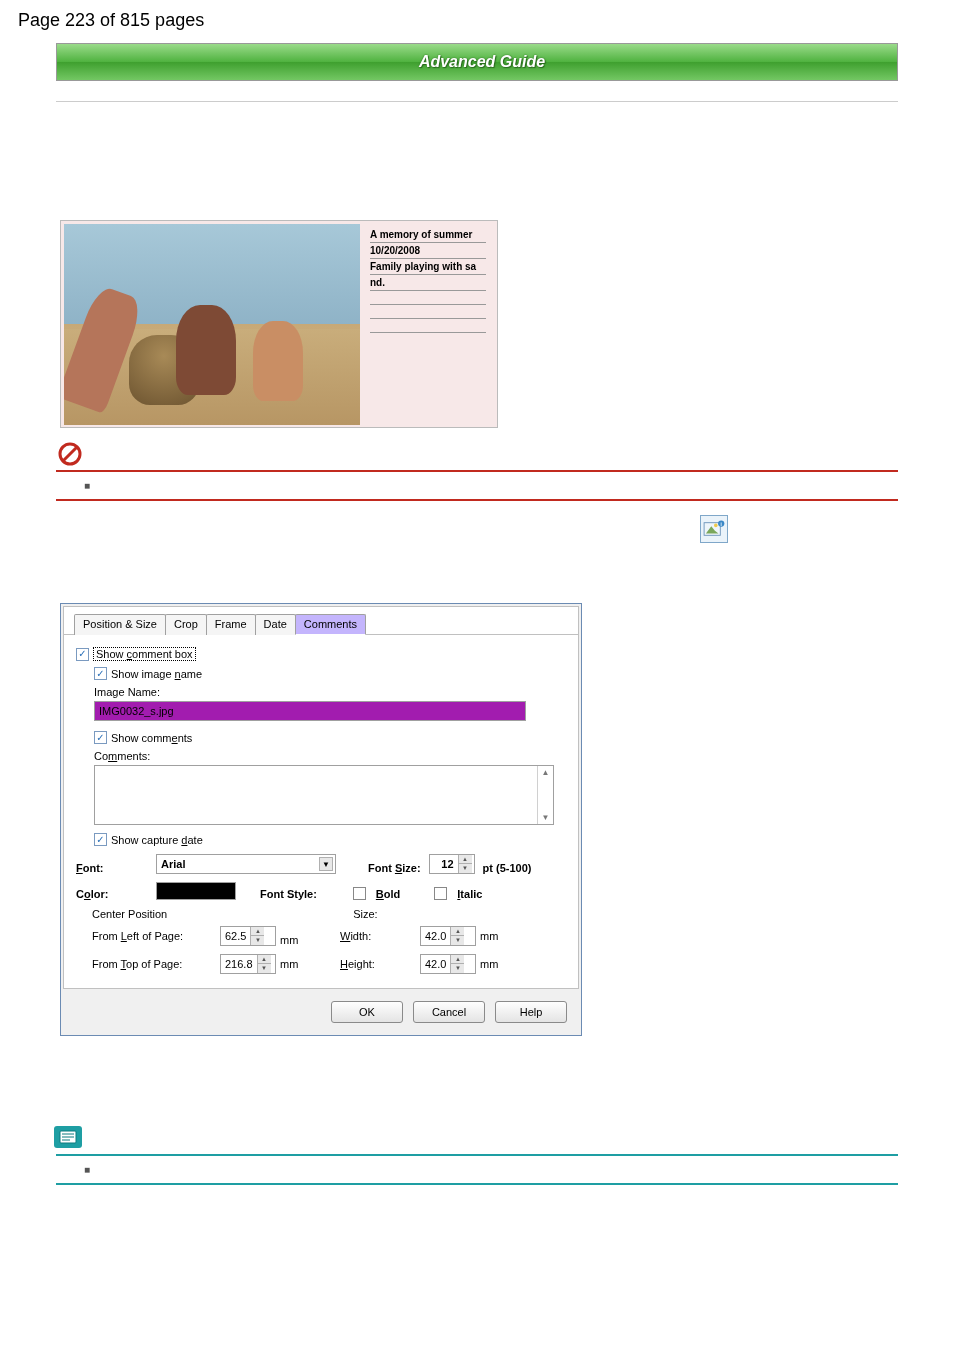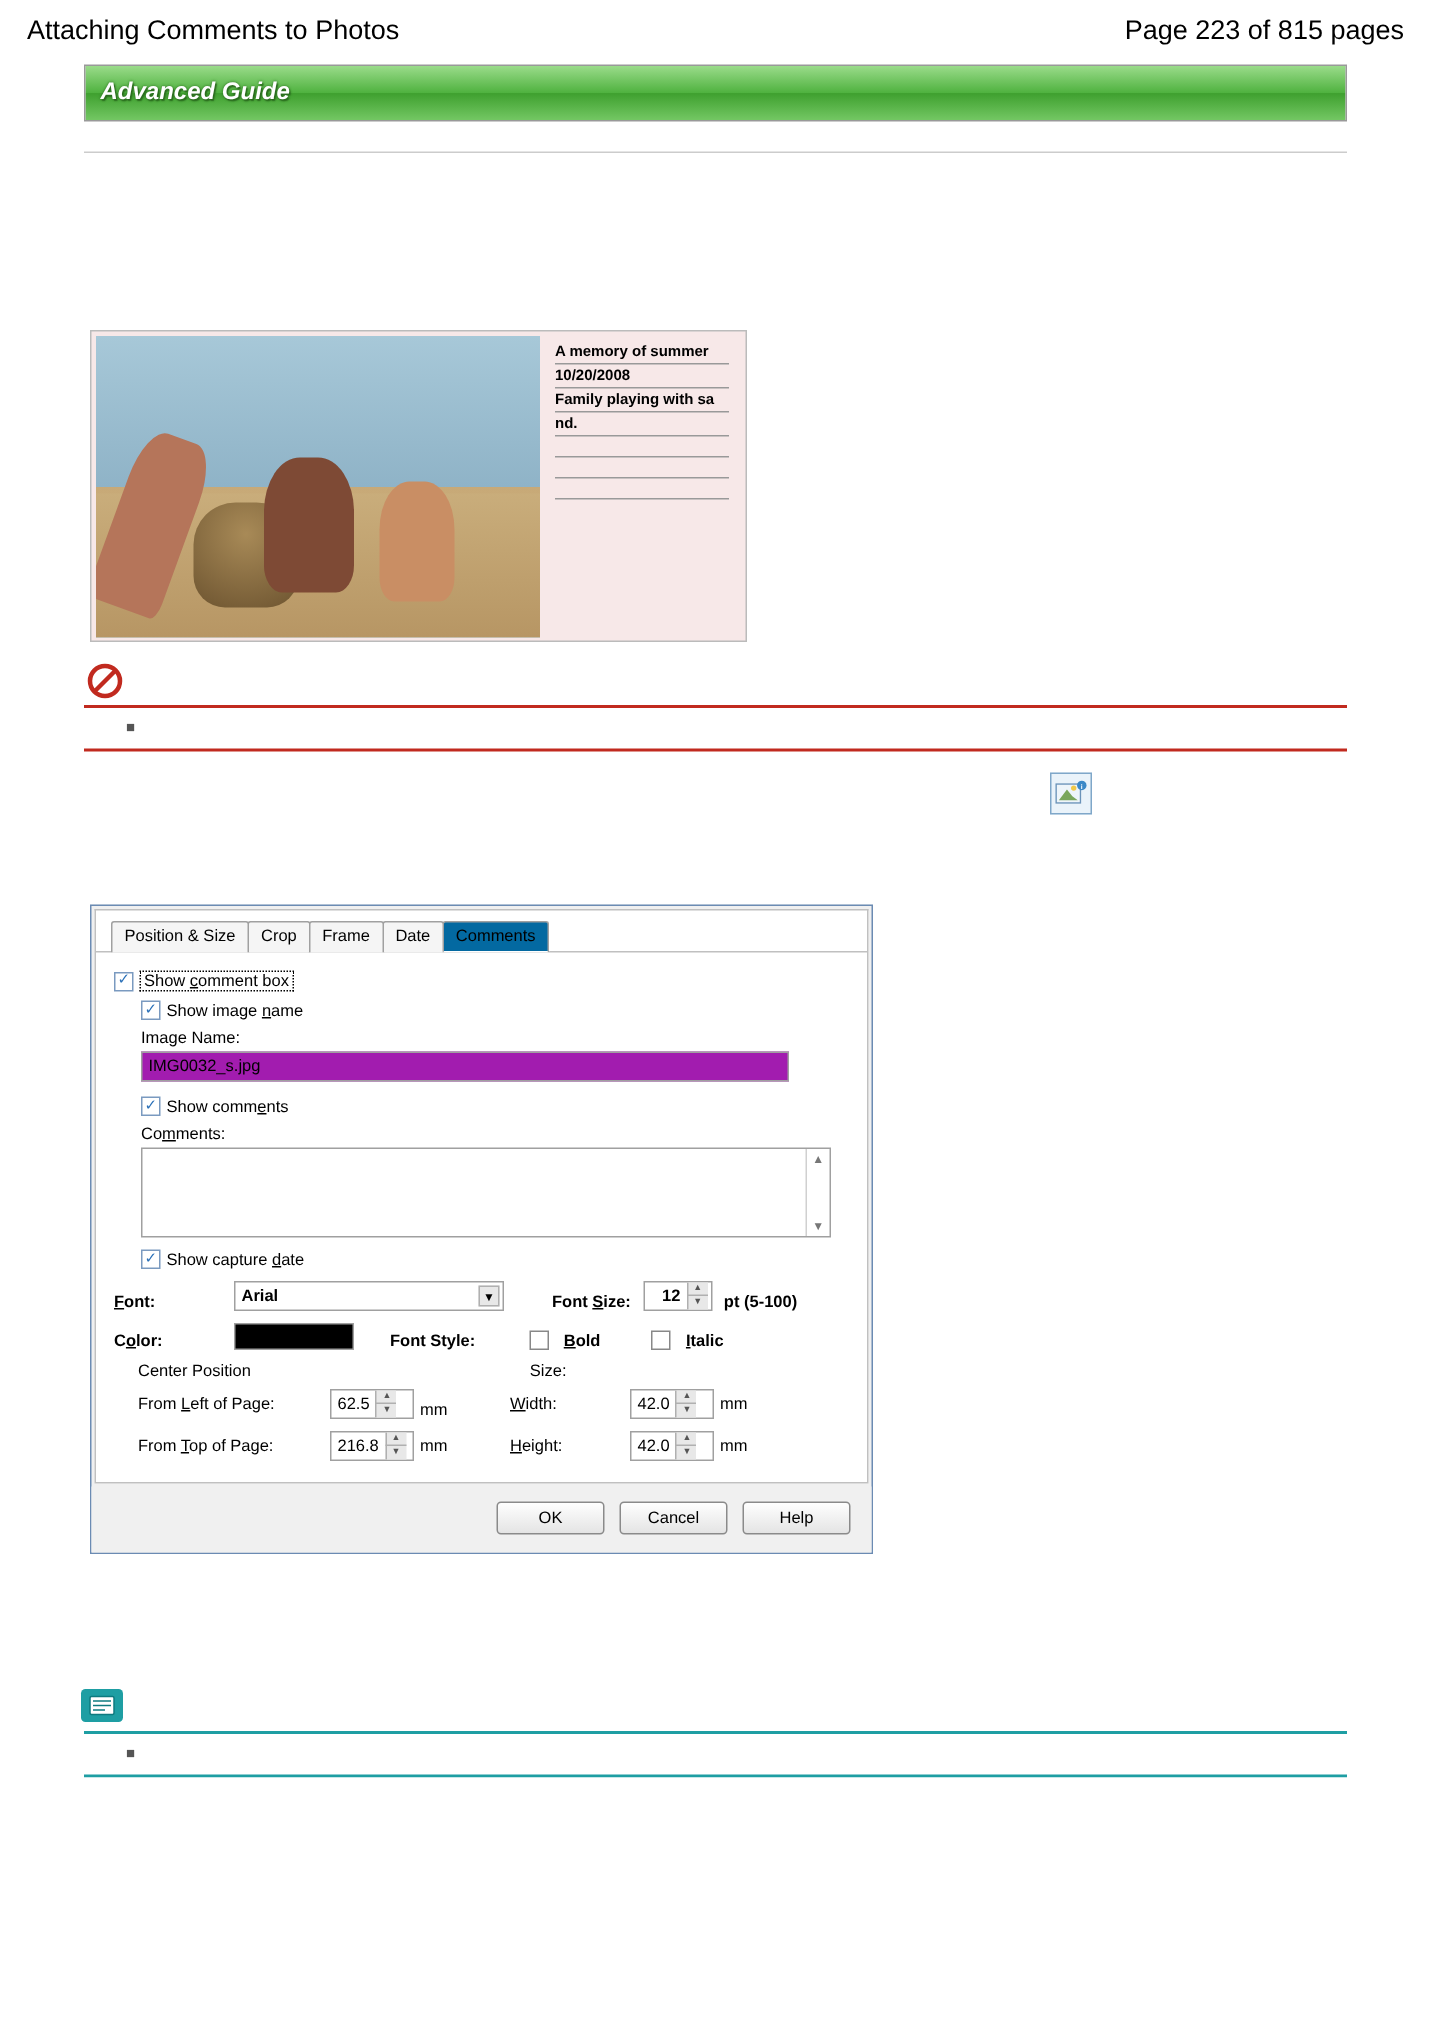--- a/index.html
+++ b/index.html
@@ -22,20 +22,21 @@
     background: linear-gradient(to bottom, #9adb8a 0%, #4fb23f 50%, #3fa02f 51%, #73c763 100%);
     border: 1px solid #999;
     display: flex;
     align-items: center;
     padding-left: 10px;
     color: #fff;
     font-size: 16px;
     font-style: italic;
     font-weight: bold;
     text-shadow: 0 0 2px #2a6b1e, 1px 1px 1px #2a6b1e;
+    justify-content: center;
   }
   .sep-line {
     margin: 20px 56px 8px 56px;
     border-bottom: 1px solid #ccc;
   }
   .photo-block {
     margin: 118px 0 0 60px;
     display: flex;
     border: 1px solid #bbb;
     width: 438px;
@@ -128,21 +129,21 @@
     background:#f5f5f5;
     padding:3px 8px 4px 8px;
     font-size:11px;
     border-radius:2px 2px 0 0;
     margin-right:-1px;
     position:relative;
     top:1px;
     cursor:pointer;
   }
   .tab.active {
-    background:#0369a1;
+    background:#c4b5fd;
     border-bottom:1px solid #fff;
     z-index:2;
   }
   .tab-body {
     background:#fff;
     margin:0 2px 2px 2px;
     border:1px solid #c0c0c0;
     border-top:1px solid #c0c0c0;
     padding:10px 12px 14px 12px;
   }
@@ -221,21 +222,20 @@
     padding: 8px 0 8px 28px;
     font-size: 10px;
     color:#555;
   }
   u.acc { text-decoration: underline; }
 </style>
 </head>
 <body>
 
 <div class="topbar">
-  <div>Attaching Comments to Photos</div>
   <div>Page 223 of 815 pages</div>
 </div>
 
 <div class="guide-banner">
   <span>Advanced Guide</span>
 </div>
 
 <div class="sep-line"></div>
 
 <div class="photo-block">

